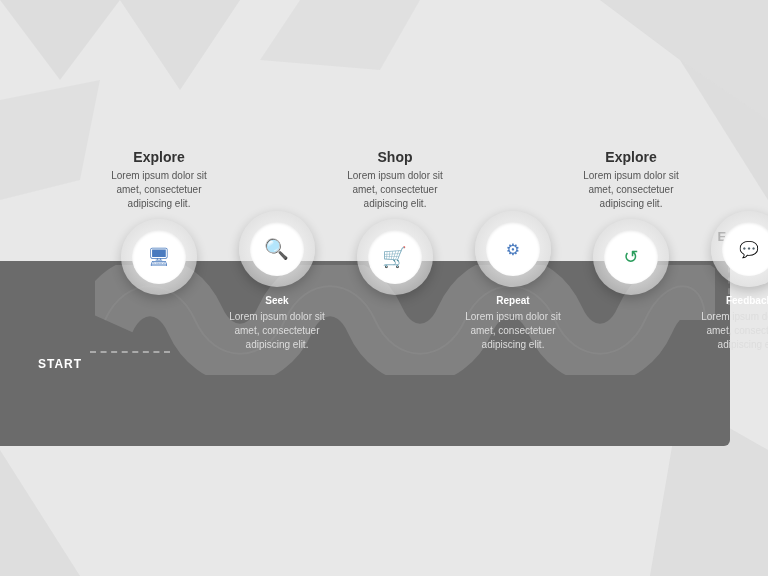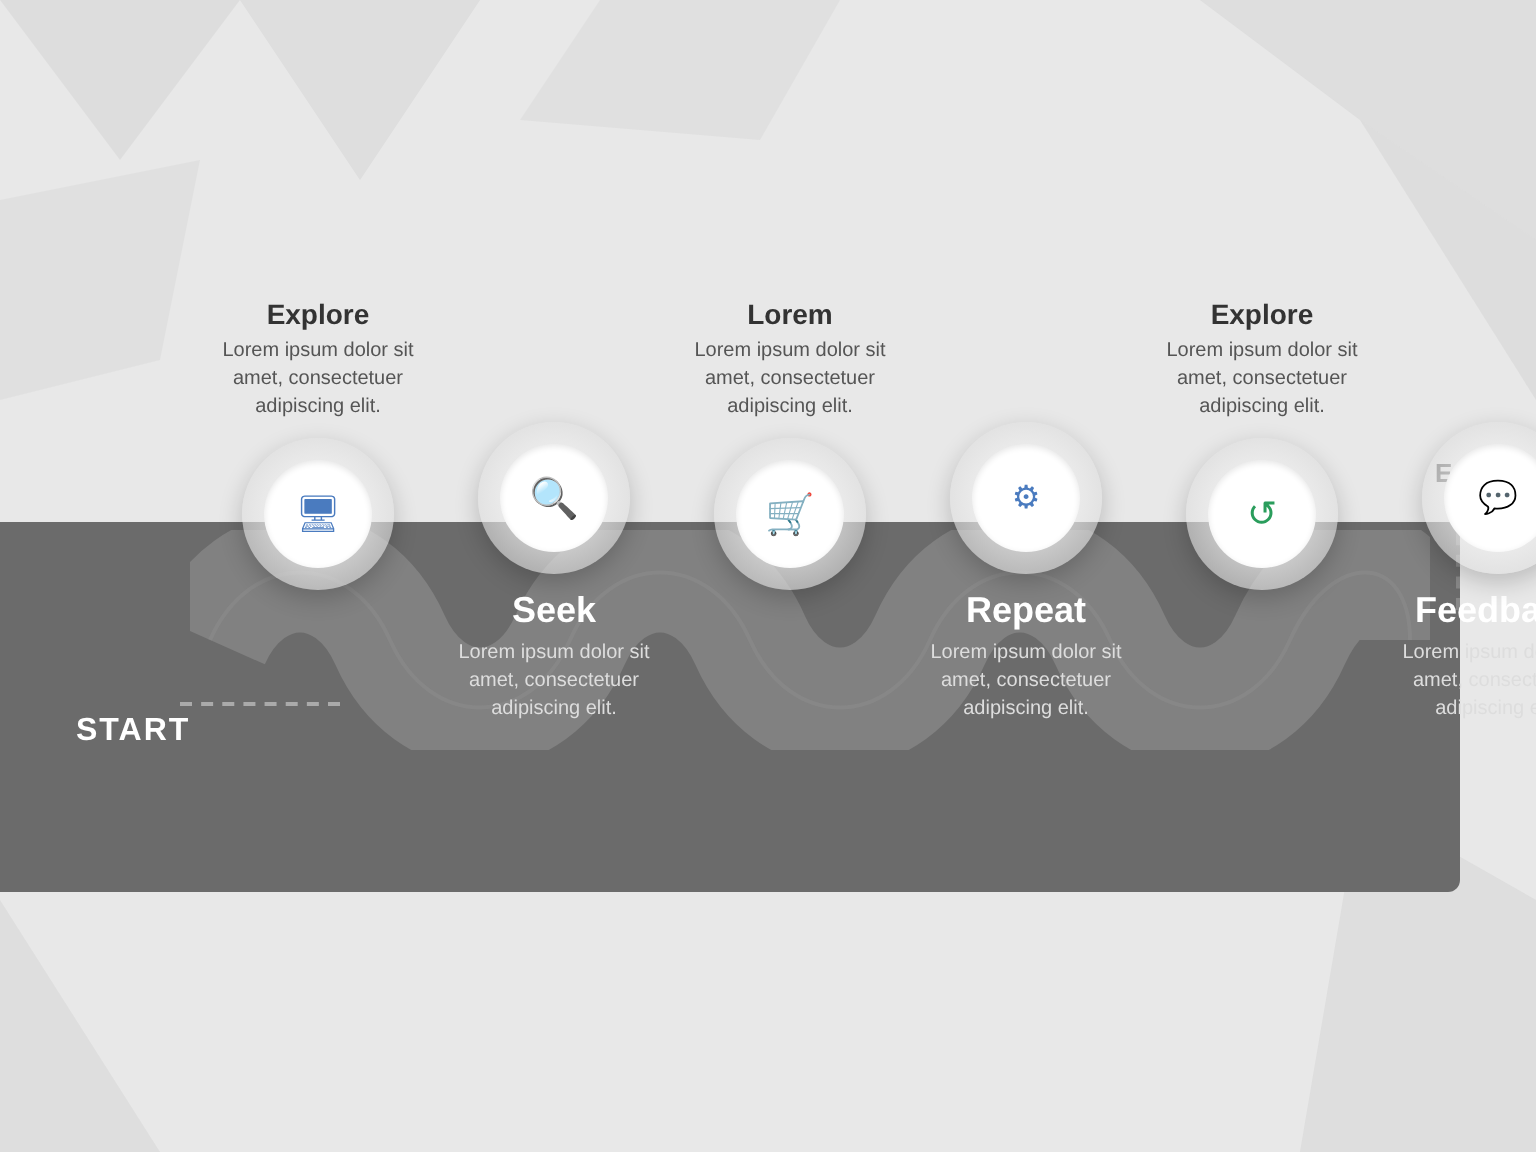--- a/index.html
+++ b/index.html
@@ -54,21 +54,21 @@
       background: #6b6b6b;
       border-radius: 0 6px 6px 0;
     }
 
     
     .start-label {
       position: absolute;
       left: 38px;
       top: 246px;
       color: #fff;
-      font-size: 16px;
+      font-size: 12px;
       font-weight: 700;
       letter-spacing: 1px;
       z-index: 10;
     }
 
     
     .end-label {
       position: absolute;
       right: 20px;
       top: 118px;
@@ -149,21 +149,21 @@
       text-align: center;
       margin-top: 8px;
       height: 100px;
       display: flex;
       flex-direction: column;
       align-items: center;
       justify-content: flex-start;
     }
 
     .label-below .step-title {
-      font-size: 18px;
+      font-size: 10px;
       font-weight: 700;
       color: #fff;
       margin-bottom: 4px;
     }
 
     .label-below .step-desc {
       font-size: 10px;
       color: #ddd;
       line-height: 1.4;
     }
@@ -302,21 +302,21 @@
           </div>
         </div>
         <div class="label-below">
           <div class="step-title">Seek</div>
           <div class="step-desc">Lorem ipsum dolor sit amet, consectetuer adipiscing elit.</div>
         </div>
       </div>
 
       <div class="step">
         <div class="label-above">
-          <div class="step-title">Lorem</div>
+          <div class="step-title">Shop</div>
           <div class="step-desc">Lorem ipsum dolor sit amet, consectetuer adipiscing elit.</div>
         </div>
         <div class="circle-wrap">
           <div class="circle-outer">
             <div class="circle-inner">
               <span class="circle-icon" style="color:#4a7bbf;">🛒</span>
             </div>
           </div>
         </div>
         <div class="spacer-below"></div>

